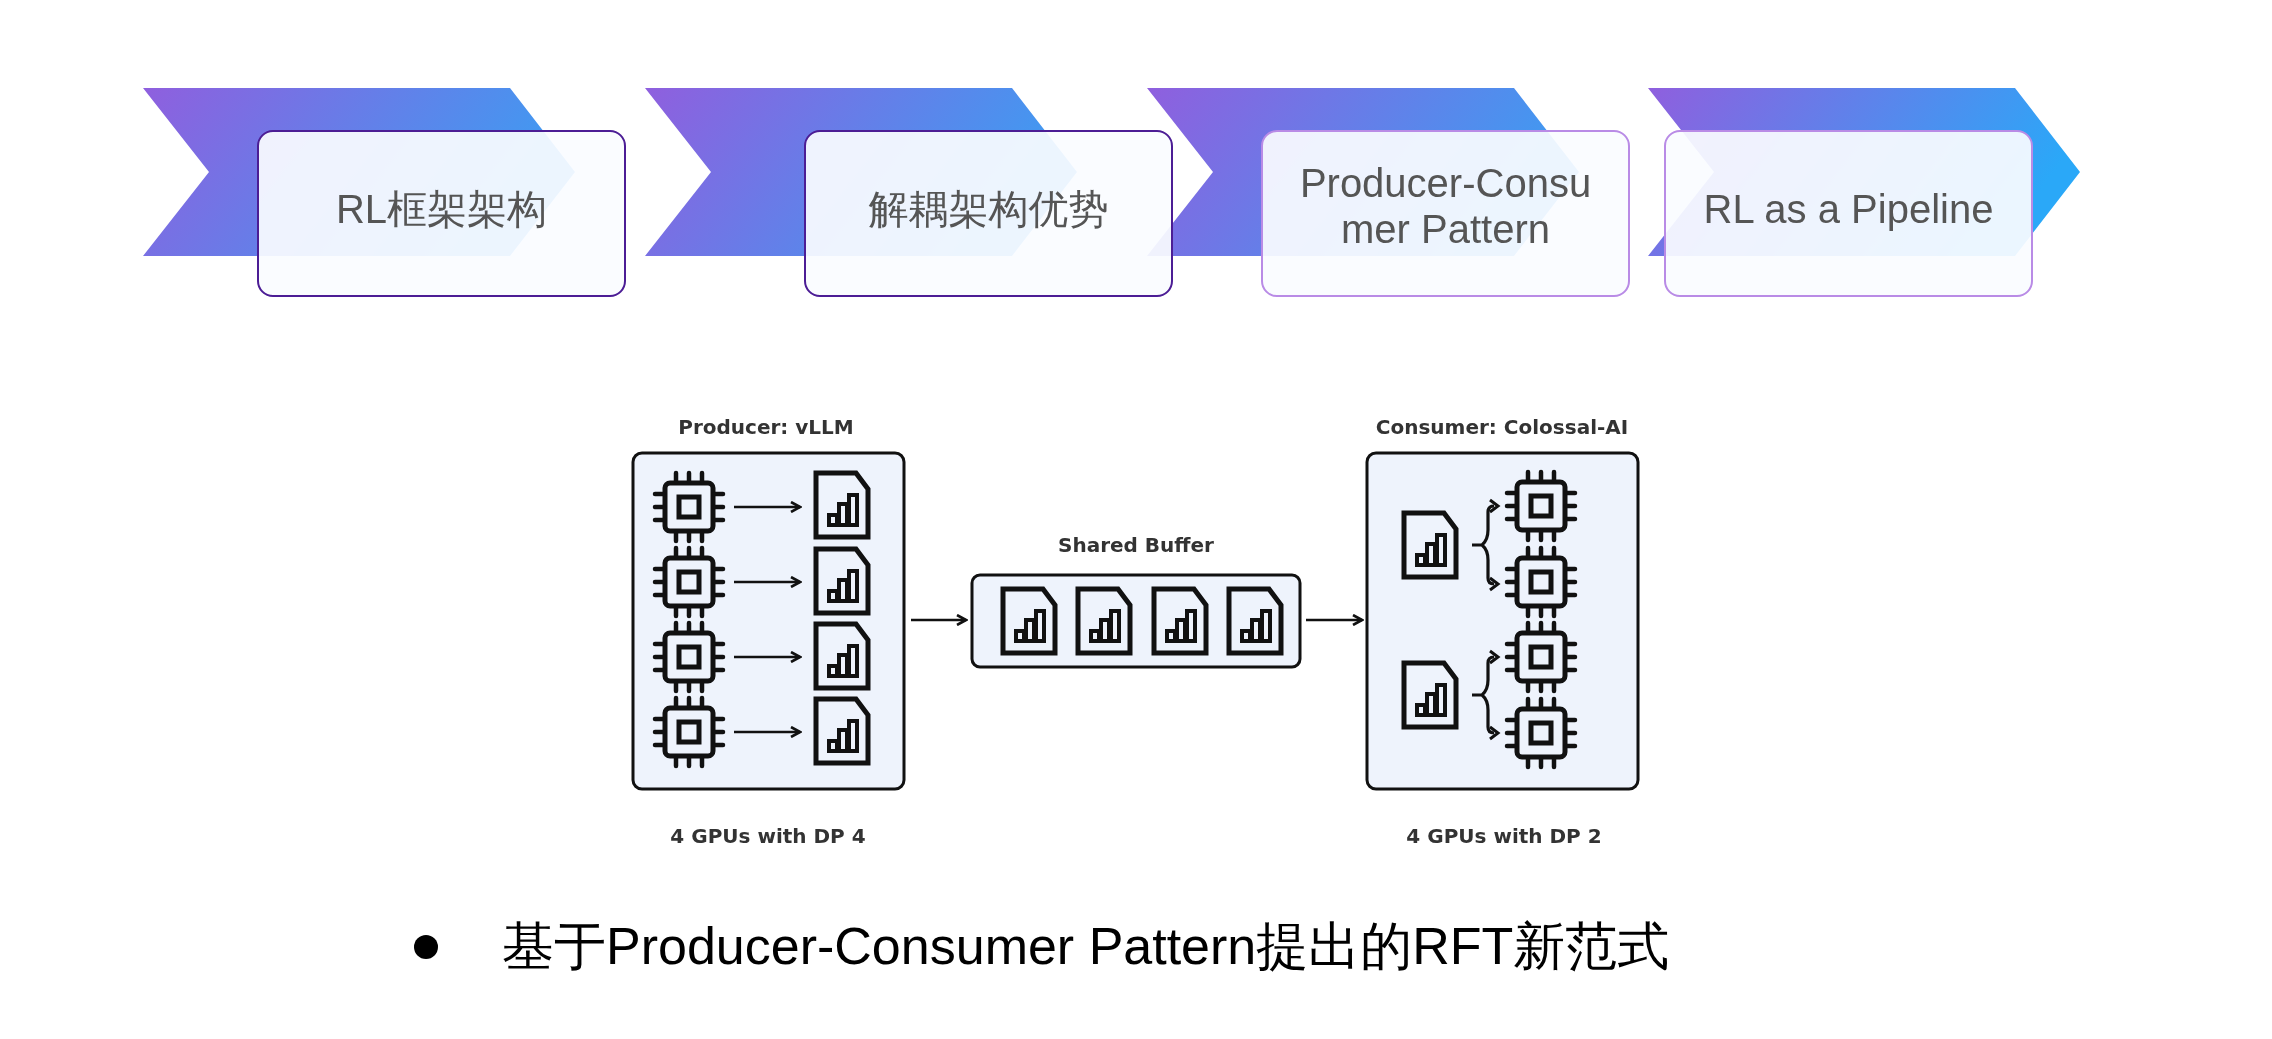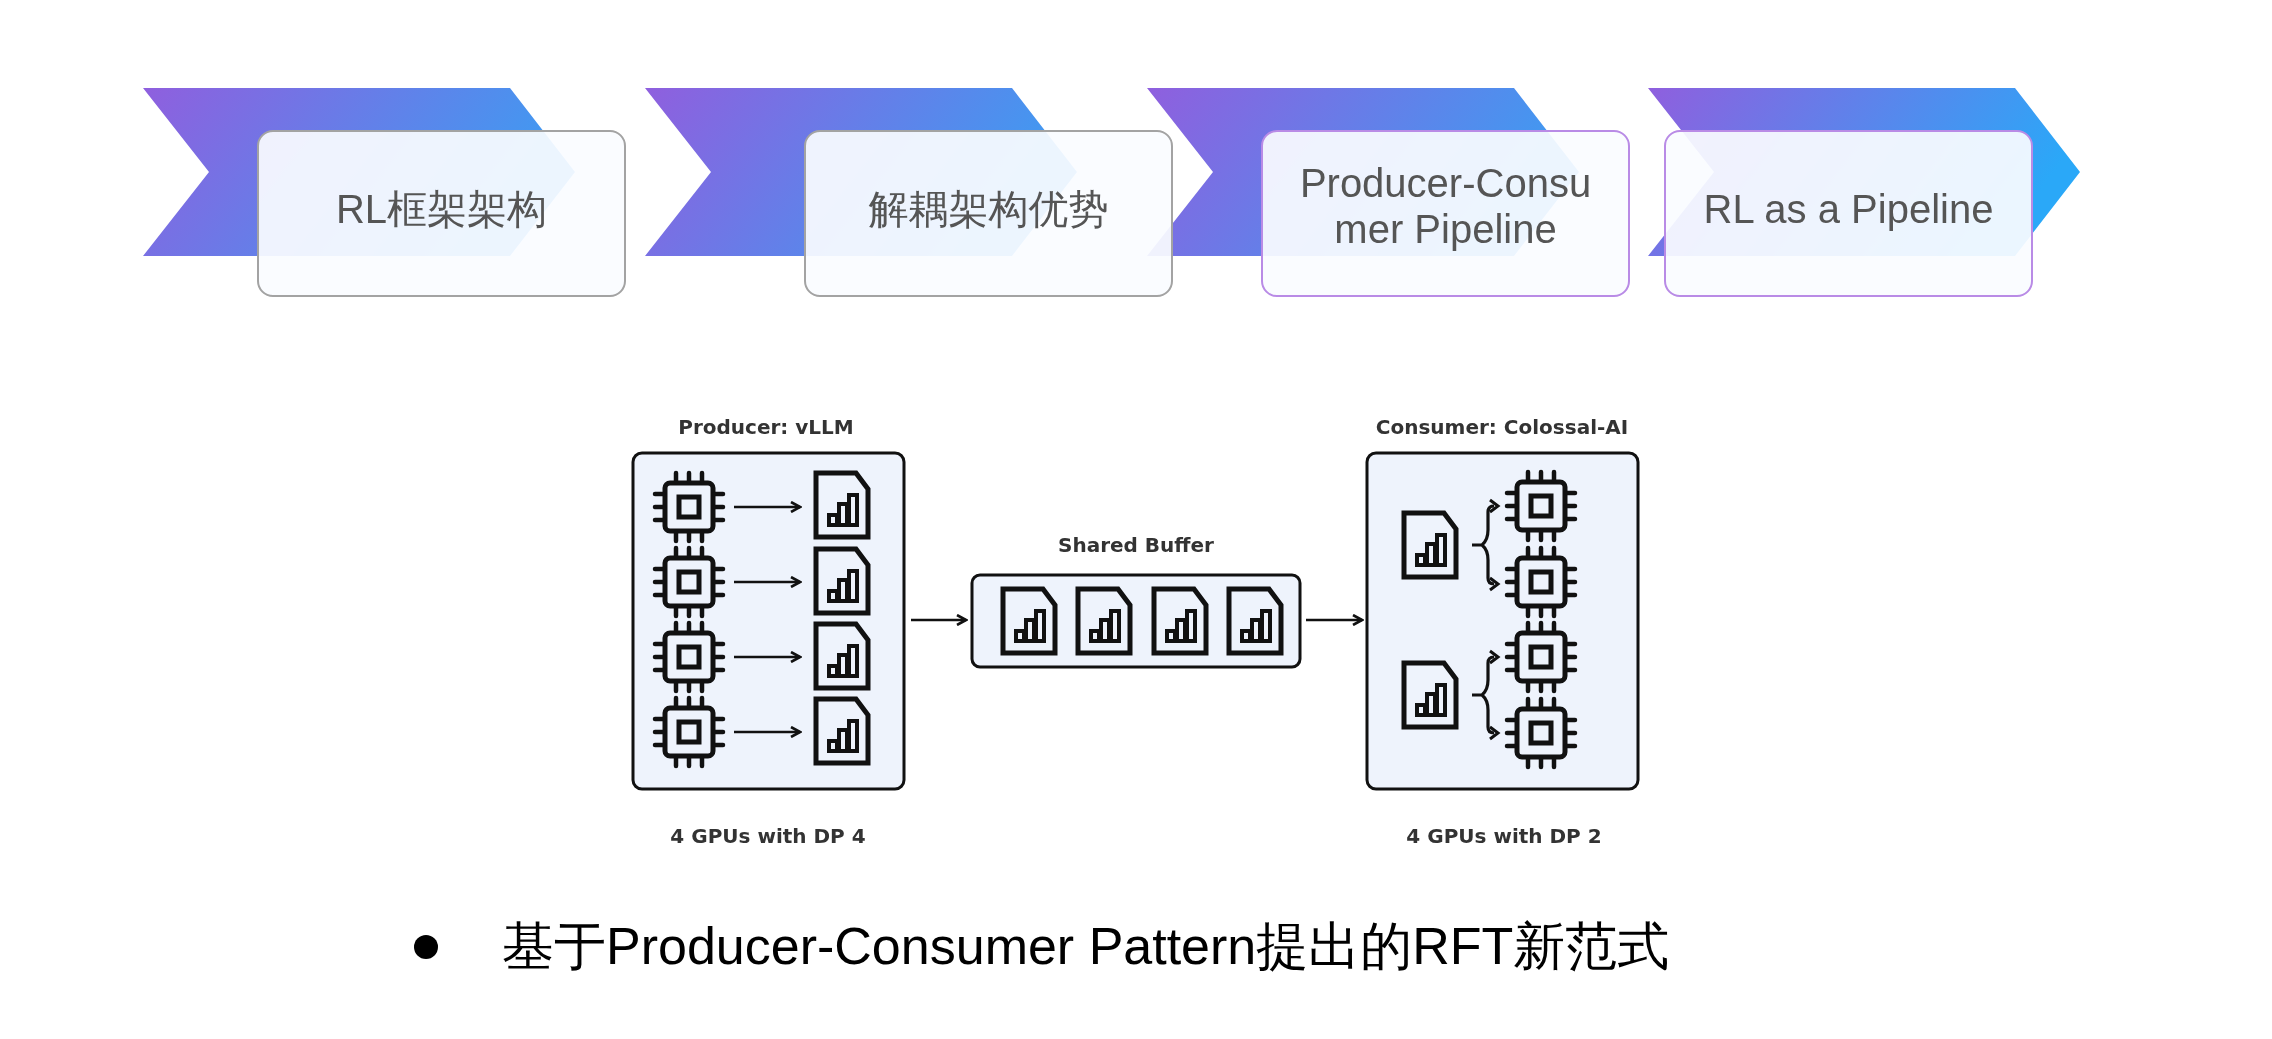--- a/index.html
+++ b/index.html
@@ -3,21 +3,21 @@
 <meta charset="utf-8">
 <style>
   html, body { margin:0; padding:0; }
   body { width:2272px; height:1039px; background:#ffffff; position:relative; overflow:hidden;
          font-family:"Liberation Sans", sans-serif; }
   .step-arrow { position:absolute; top:88px; width:435px; height:168px; }
   .step-card { position:absolute; top:130px; width:369px; height:167px; border-radius:16px;
                background:rgba(250,252,255,0.93); box-sizing:border-box; display:flex;
                align-items:center; justify-content:center; text-align:center;
                color:#555555; font-size:40px; line-height:46px; padding:0 18px 10px 18px; }
-  .step-card.blue { border:2px solid #a3a3a3; }
+  .step-card.blue { border:2px solid #4c1d95; }
   .step-card.purple { border:2px solid #b98be6; }
   .step-card span { display:block; }
   .diagram { position:absolute; left:0; top:0; width:2272px; height:1039px; }
   .dlabel { font-family:"DejaVu Sans", sans-serif; font-weight:bold; font-size:20px; fill:#333333; }
   .bullet-row { position:absolute; left:410px; top:912px; display:flex; align-items:center;
                 font-size:52px; color:#000000; }
   .bullet-dot { width:24px; height:24px; border-radius:50%; background:#000; margin-right:64px; margin-left:4px; }
 </style>
 </head>
 <body>
@@ -48,21 +48,21 @@
 </svg>
 
 <div class="step-card blue" style="left:257px">
   <span>RL框架架构</span>
 </div>
 <div class="step-card blue" style="left:804px">
   <span>解耦架构优势</span>
 </div>
 <div class="step-card purple" style="left:1261px; flex-direction:column; padding-bottom:16px;">
   <span>Producer-Consu</span>
-  <span>mer Pipeline</span>
+  <span>mer Pattern</span>
 </div>
 <div class="step-card purple" style="left:1664px">
   <span>RL as a Pipeline</span>
 </div>
 
 <svg class="diagram" viewBox="0 0 2272 1039">
   <defs>
     <g id="chip">
 
       <rect x="-24" y="-24" width="48" height="48" rx="5" fill="none" stroke="#111" stroke-width="5"></rect>

